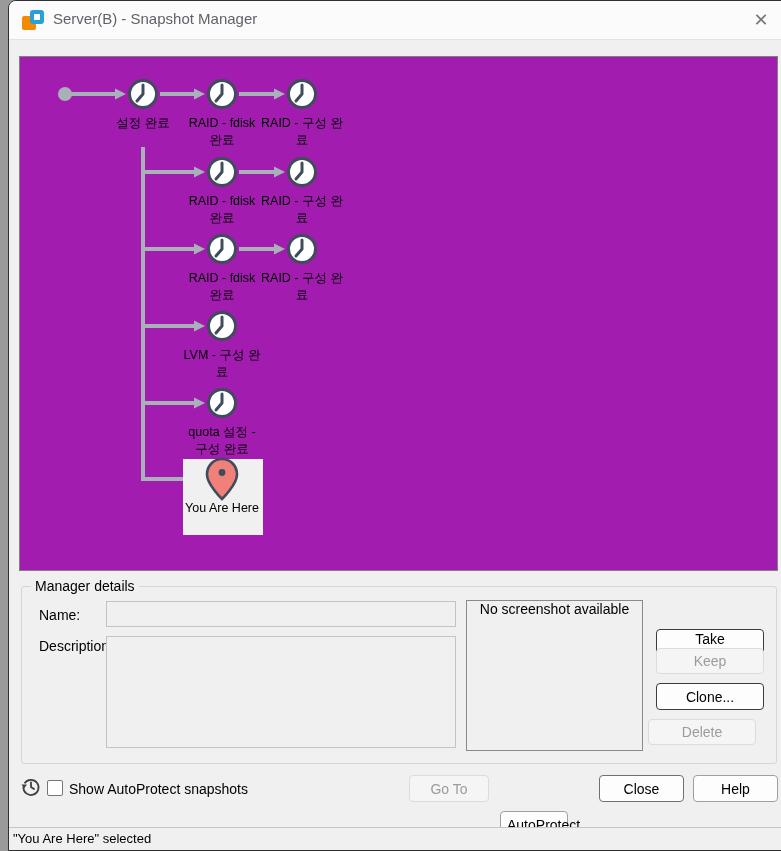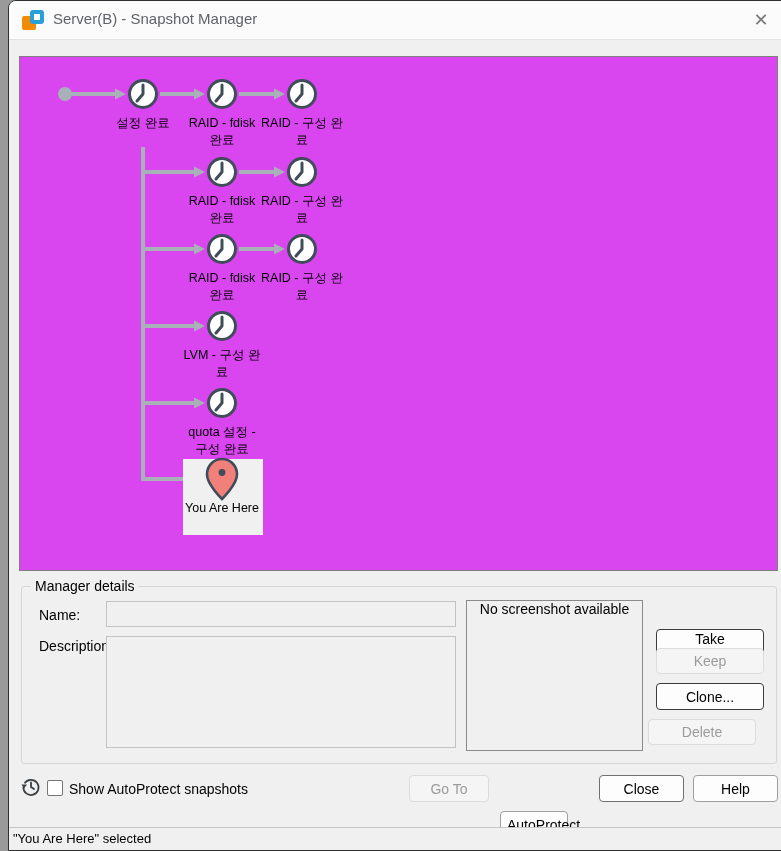--- a/index.html
+++ b/index.html
@@ -6,21 +6,21 @@
   body{width:781px;height:851px;background:#9a9a9a;font-family:"Liberation Sans","DejaVu Sans",sans-serif;}
   #window{position:absolute;left:0;top:0;width:779px;height:849px;background:#f0f0f0;
           border:1px solid #2f2f2f;border-radius:8px 8px 0 0;overflow:hidden;margin-left:8px;}
   
   .titlebar{position:absolute;left:0;top:0;width:100%;height:38px;background:#fbfbfb;border-bottom:1px solid #e3e3e3;}
   .titlebar .logo{position:absolute;left:13px;top:9px;width:22px;height:20px;}
   .titlebar .title{position:absolute;left:44px;top:9px;font-size:15px;color:#5f6368;}
   .titlebar .close{position:absolute;right:14px;top:7px;width:26px;height:24px;color:#7a7a7a;
                    font-size:18px;line-height:24px;text-align:center;cursor:default;}
   
-  .treepanel{position:absolute;left:10px;top:55px;width:757px;height:513px;background:#d946ef;border:1px solid #808080;}
+  .treepanel{position:absolute;left:10px;top:55px;width:757px;height:513px;background:#a21caf;border:1px solid #808080;}
   .treepanel svg.connectors{position:absolute;left:0;top:0;}
   .node-icon{position:absolute;width:34px;height:34px;}
   .pin-icon{position:absolute;width:36px;height:44px;}
   .node-label{position:absolute;text-align:center;font-size:12.5px;line-height:17px;color:#000;
               white-space:pre-line;}
   .selbox{position:absolute;left:163px;top:402px;width:80px;height:76px;background:#f0f0f0;}
   
   .groupbox{position:absolute;left:12px;top:585px;width:754px;height:176px;border:1px solid #d6d6d6;border-radius:3px;}
   .grouplabel{position:absolute;left:9px;top:-9px;background:#f0f0f0;padding:0 4px;font-size:14px;color:#000;}
   .fieldlabel{position:absolute;font-size:14px;color:#000;}

